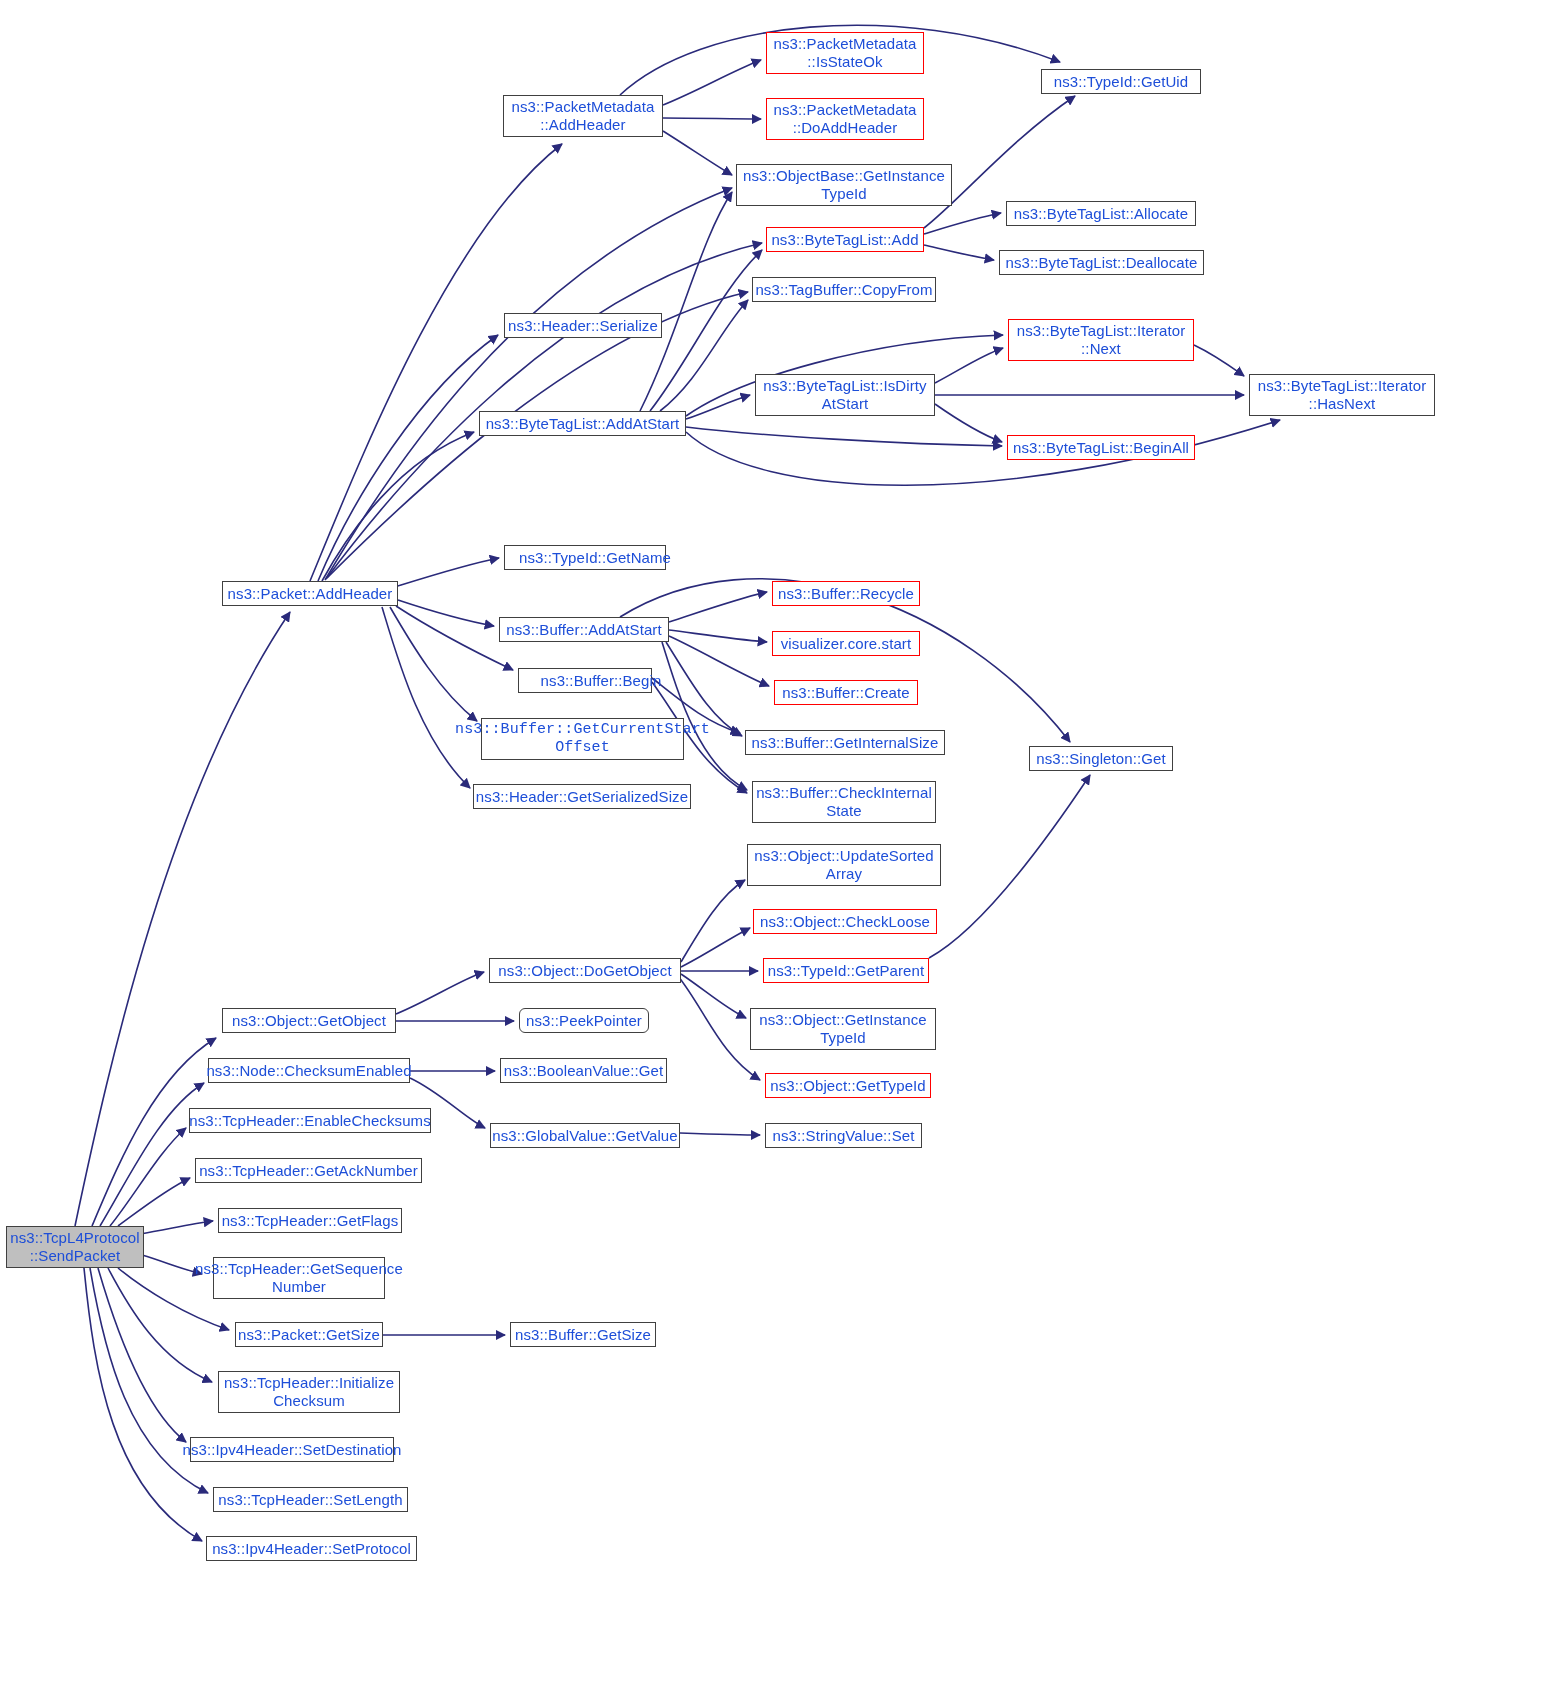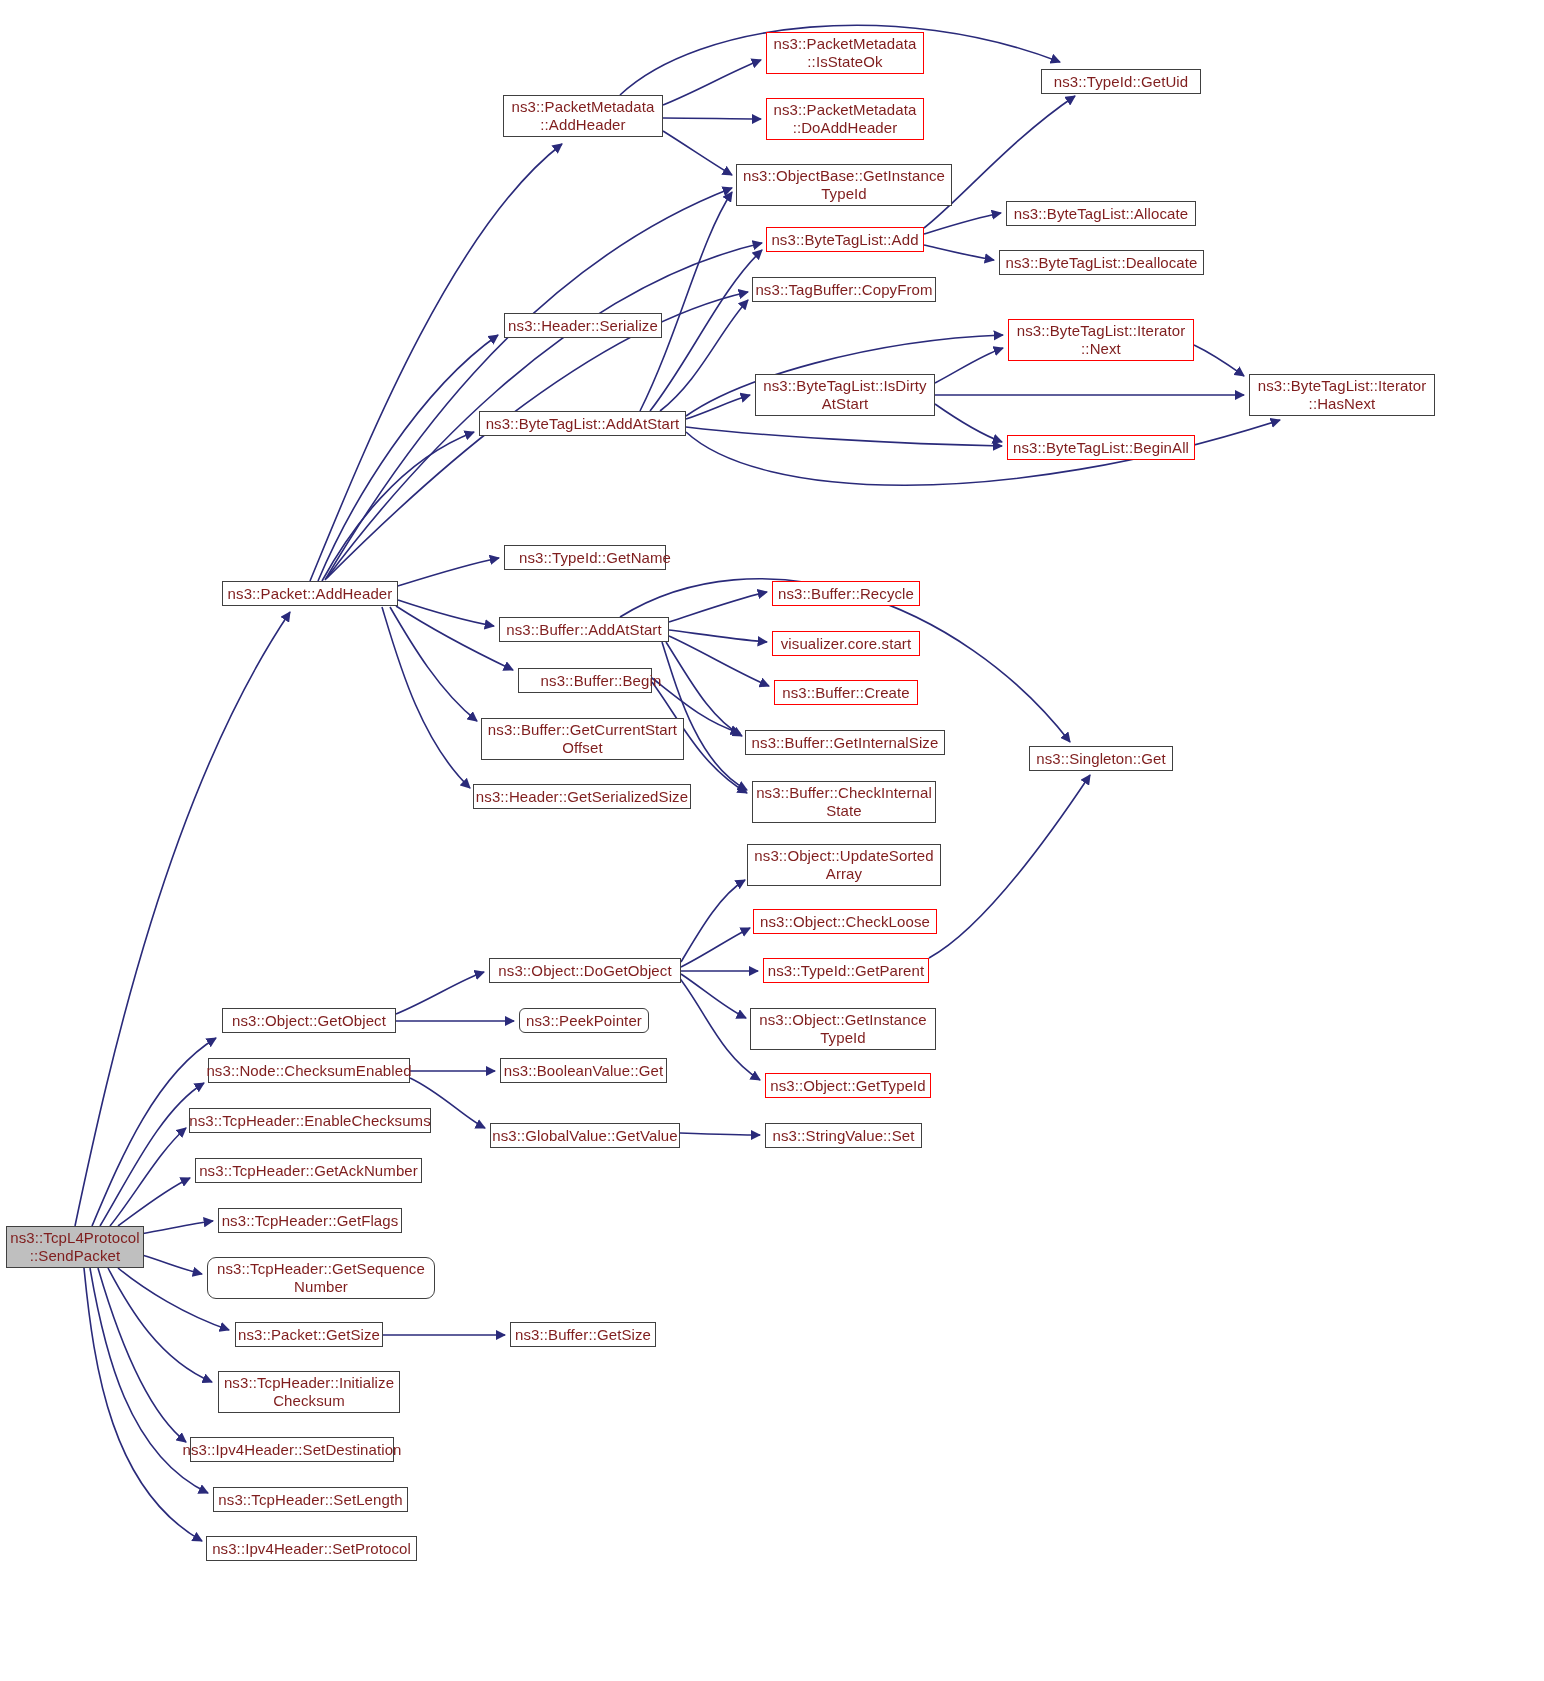--- a/index.html
+++ b/index.html
@@ -24,21 +24,21 @@
   }
   .gnode {
     position: absolute;
     box-sizing: border-box;
     display: flex;
     align-items: center;
     justify-content: center;
     text-align: center;
     background: #ffffff;
     border: 1px solid #404040;
-    color: #7f1d1d;
+    color: #1d4ed8;
     font-size: 15px;
     line-height: 1.18;
     letter-spacing: 0.1px;
     padding: 1px 4px;
     white-space: pre-line;
     z-index: 2;
   }
   .gnode.red {
     border-color: #ff0000;
   }
@@ -147,21 +147,21 @@
       <div class="gnode" style="left: 479px; top: 411px; width: 207px; height: 25px;">ns3::ByteTagList::AddAtStart</div>
       <div class="gnode red" style="left: 1007px; top: 435px; width: 188px; height: 25px;">ns3::ByteTagList::BeginAll</div>
       <div class="gnode" style="left: 504px; top: 545px; width: 162px; height: 25px; padding-left: 24px;">ns3::TypeId::GetName</div>
       <div class="gnode" style="left: 222px; top: 581px; width: 176px; height: 25px;">ns3::Packet::AddHeader</div>
       <div class="gnode" style="left: 499px; top: 617px; width: 170px; height: 25px;">ns3::Buffer::AddAtStart</div>
       <div class="gnode red" style="left: 772px; top: 581px; width: 148px; height: 25px;">ns3::Buffer::Recycle</div>
       <div class="gnode red" style="left: 772px; top: 631px; width: 148px; height: 25px;">visualizer.core.start</div>
       <div class="gnode red" style="left: 774px; top: 680px; width: 144px; height: 25px;">ns3::Buffer::Create</div>
       <div class="gnode" style="left: 518px; top: 668px; width: 134px; height: 25px; padding-left: 36px;">ns3::Buffer::Begin</div>
       <div class="gnode" style="left: 745px; top: 730px; width: 200px; height: 25px;">ns3::Buffer::GetInternalSize</div>
-      <div class="gnode" style="left: 481px; top: 718px; width: 203px; height: 42px;">ns3::Buffer::GetCurrentStart
+      <div class="gnode" style="left: 481px; top: 718px; width: 203px; height: 42px; font-family: Liberation Mono, monospace;">ns3::Buffer::GetCurrentStart
 Offset</div>
       <div class="gnode" style="left: 1029px; top: 746px; width: 144px; height: 25px;">ns3::Singleton::Get</div>
       <div class="gnode" style="left: 752px; top: 781px; width: 184px; height: 42px;">ns3::Buffer::CheckInternal
 State</div>
       <div class="gnode" style="left: 473px; top: 784px; width: 218px; height: 25px;">ns3::Header::GetSerializedSize</div>
       <div class="gnode" style="left: 747px; top: 844px; width: 194px; height: 42px;">ns3::Object::UpdateSorted
 Array</div>
       <div class="gnode red" style="left: 753px; top: 909px; width: 184px; height: 25px;">ns3::Object::CheckLoose</div>
       <div class="gnode" style="left: 489px; top: 958px; width: 192px; height: 25px;">ns3::Object::DoGetObject</div>
       <div class="gnode red" style="left: 763px; top: 958px; width: 166px; height: 25px;">ns3::TypeId::GetParent</div>
@@ -170,21 +170,21 @@
       <div class="gnode" style="left: 222px; top: 1008px; width: 174px; height: 25px;">ns3::Object::GetObject</div>
       <div class="gnode" style="left: 519px; top: 1008px; width: 130px; height: 25px; border-radius: 6px;">ns3::PeekPointer</div>
       <div class="gnode red" style="left: 765px; top: 1073px; width: 166px; height: 25px;">ns3::Object::GetTypeId</div>
       <div class="gnode" style="left: 208px; top: 1058px; width: 202px; height: 25px;">ns3::Node::ChecksumEnabled</div>
       <div class="gnode" style="left: 500px; top: 1058px; width: 167px; height: 25px;">ns3::BooleanValue::Get</div>
       <div class="gnode" style="left: 189px; top: 1108px; width: 242px; height: 25px;">ns3::TcpHeader::EnableChecksums</div>
       <div class="gnode" style="left: 490px; top: 1123px; width: 190px; height: 25px;">ns3::GlobalValue::GetValue</div>
       <div class="gnode" style="left: 765px; top: 1123px; width: 157px; height: 25px;">ns3::StringValue::Set</div>
       <div class="gnode" style="left: 195px; top: 1158px; width: 227px; height: 25px;">ns3::TcpHeader::GetAckNumber</div>
       <div class="gnode" style="left: 218px; top: 1208px; width: 184px; height: 25px;">ns3::TcpHeader::GetFlags</div>
-      <div class="gnode" style="left: 207px; top: 1257px; width: 228px; height: 42px; border-radius: 9px;">ns3::TcpHeader::GetSequence
+      <div class="gnode" style="left: 213px; top: 1257px; width: 172px; height: 42px;">ns3::TcpHeader::GetSequence
 Number</div>
       <div class="gnode" style="left: 235px; top: 1322px; width: 148px; height: 25px;">ns3::Packet::GetSize</div>
       <div class="gnode" style="left: 510px; top: 1322px; width: 146px; height: 25px;">ns3::Buffer::GetSize</div>
       <div class="gnode" style="left: 218px; top: 1371px; width: 182px; height: 42px;">ns3::TcpHeader::Initialize
 Checksum</div>
       <div class="gnode" style="left: 190px; top: 1437px; width: 204px; height: 25px;">ns3::Ipv4Header::SetDestination</div>
       <div class="gnode" style="left: 213px; top: 1487px; width: 195px; height: 25px;">ns3::TcpHeader::SetLength</div>
       <div class="gnode" style="left: 206px; top: 1536px; width: 211px; height: 25px;">ns3::Ipv4Header::SetProtocol</div>
     </div>
 </div>

